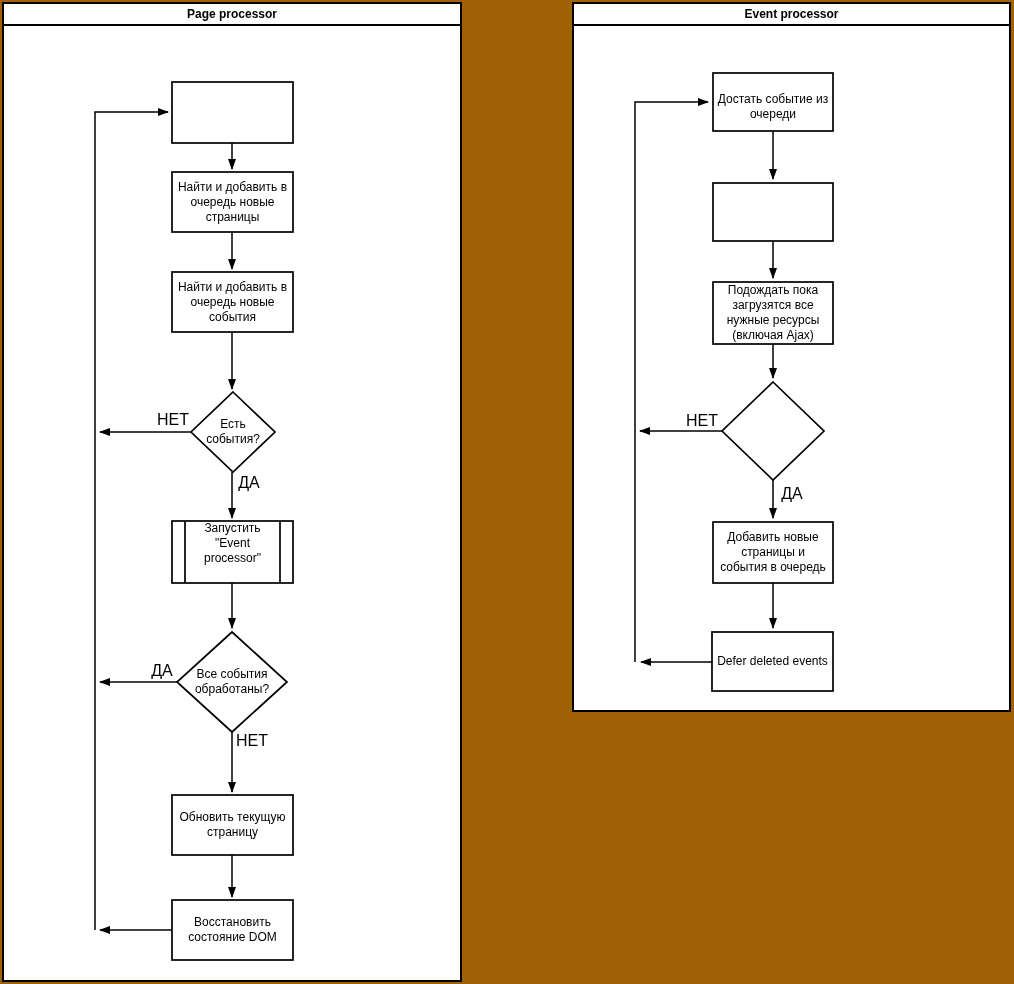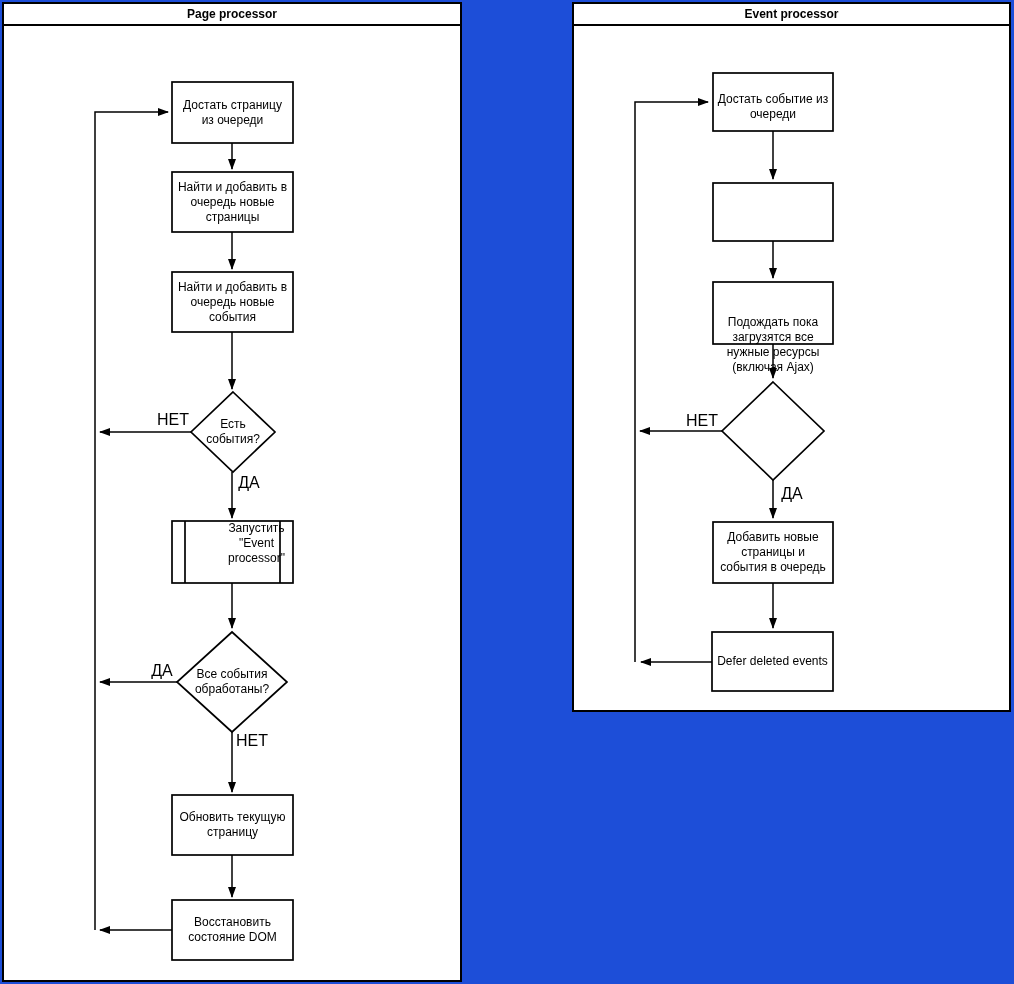--- a/index.html
+++ b/index.html
@@ -5,21 +5,21 @@
   html, body {
     margin: 0;
     padding: 0;
     background: #ffffff;
     font-family: "Liberation Sans", sans-serif;
   }
   .stage {
     position: relative;
     width: 1014px;
     height: 984px;
-    background: #1d4ed8;
+    background: #a16207;
     overflow: hidden;
   }
   .stage svg {
     position: absolute;
     left: 0;
     top: 0;
   }
   .container-title {
     position: absolute;
     display: flex;
@@ -117,43 +117,41 @@
       <rect x="713" y="282" width="120" height="62"></rect>
       <polygon points="773,382 824,431 773,480 722,431"></polygon>
       <rect x="713" y="522" width="120" height="61"></rect>
       <rect x="712" y="632" width="121" height="59"></rect>
     </g>
   </svg>
 
   <div class="container-title" style="left:3px; top:3px; width:458px;">Page processor</div>
   <div class="container-title" style="left:573px; top:3px; width:437px;">Event processor</div>
 
-  <div class="node-label" style="left:172px; top:82px; width:121px; height:61px;">Достать страницу
-из очереди</div>
   <div class="node-label" style="left:172px; top:172px; width:121px; height:60px;">Найти и добавить в
 очередь новые
 страницы</div>
   <div class="node-label" style="left:172px; top:272px; width:121px; height:60px;">Найти и добавить в
 очередь новые
 события</div>
   <div class="node-label" style="left:191px; top:392px; width:84px; height:80px;">Есть
 события?</div>
-  <div class="node-label" style="left:172px; top:521px; width:121px; height:44px;margin-left:24px;">Запустить
+  <div class="node-label" style="left:172px; top:521px; width:121px; height:44px;">Запустить
 "Event
 processor"</div>
   <div class="node-label" style="left:177px; top:632px; width:110px; height:100px;">Все события
 обработаны?</div>
   <div class="node-label" style="left:172px; top:795px; width:121px; height:60px;">Обновить текущую
 страницу</div>
   <div class="node-label" style="left:172px; top:900px; width:121px; height:60px;">Восстановить
 состояние DOM</div>
 
   <div class="node-label" style="left:713px; top:73px; width:120px; height:67px;border-radius:9px;">Достать событие из
 очереди</div>
-  <div class="node-label" style="left:713px; top:282px; width:120px; height:62px;margin-top:32px;">Подождать пока
+  <div class="node-label" style="left:713px; top:282px; width:120px; height:62px;">Подождать пока
 загрузятся все
 нужные ресурсы
 (включая Ajax)</div>
   <div class="node-label" style="left:713px; top:522px; width:120px; height:61px;">Добавить новые
 страницы и
 события в очередь</div>
   <div class="node-label" style="left:712px; top:632px; width:121px; height:59px;border-radius:29px;">Defer deleted events</div>
 
   <div class="edge-label" style="left:153px; top:412px; width:40px;">НЕТ</div>
   <div class="edge-label" style="left:229px; top:475px; width:40px;">ДА</div>

